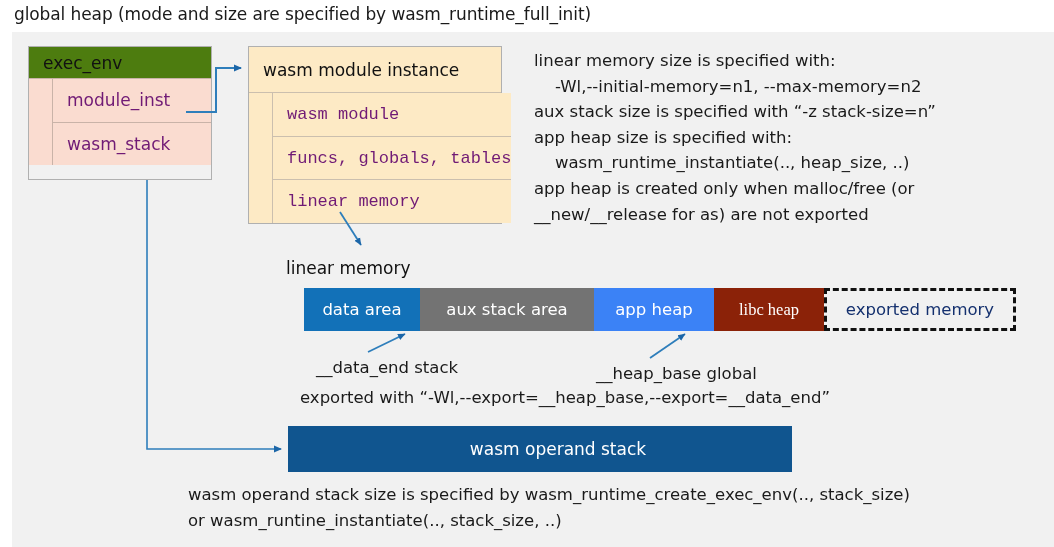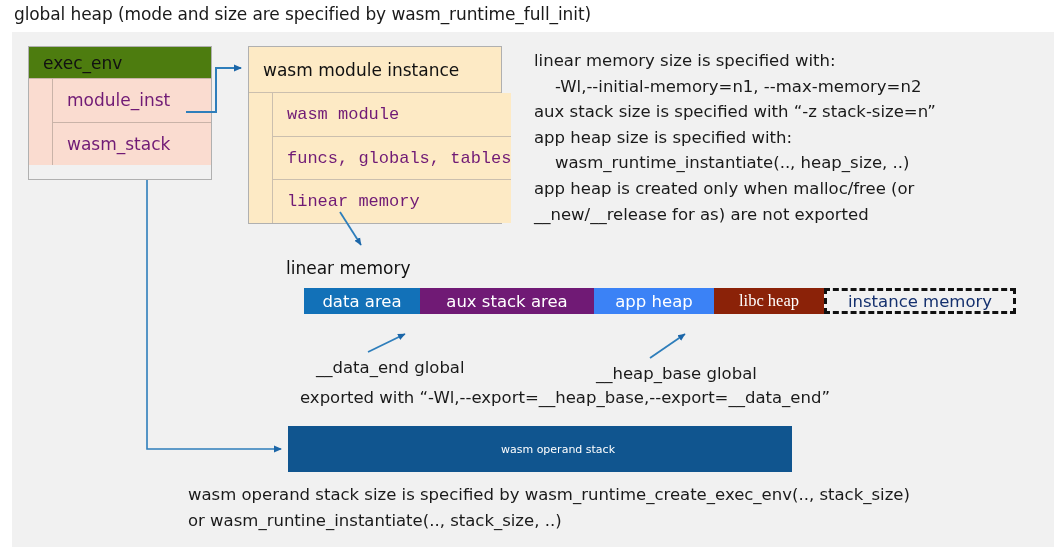--- a/index.html
+++ b/index.html
@@ -91,21 +91,21 @@
     left: 286px; top: 258px;
     font-size: 17px;
     color: #111;
     white-space: nowrap;
   }
 
   
   #membar {
     position: absolute;
     left: 288px; top: 288px;
-    height: 26px;
+    height: 43px;
     display: flex;
     padding-left: 16px;
   }
   #membar .seg {
     display: flex; align-items: center; justify-content: center;
     font-size: 16.5px;
     color: #ffffff;
     white-space: nowrap;
   }
   #membar .seg.enlarged {
@@ -125,21 +125,21 @@
   #cap-heap-base { left: 596px; top: 364px; }
   #cap-exported { left: 300px; top: 388px; }
 
   
   #opstack {
     position: absolute;
     left: 288px; top: 426px;
     width: 504px; height: 46px;
     background: #10558f;
     display: flex; align-items: center; justify-content: center;
-    font-size: 11px; color: #ffffff;
+    font-size: 17px; color: #ffffff;
     white-space: nowrap;
     padding-left: 36px;
   }
 
   
   #bottom-notes {
     position: absolute;
     left: 188px; top: 482px;
     font-size: 16.5px;
     line-height: 26px;
@@ -190,27 +190,27 @@
     -Wl,--initial-memory=n1, --max-memory=n2
 aux stack size is specified with “-z stack-size=n”
 app heap size is specified with:
     wasm_runtime_instantiate(.., heap_size, ..)
 app heap is created only when malloc/free (or
 __new/__release for as) are not exported</div>
 
   <div id="linmem-label">linear memory</div>
   <div id="membar">
       <div class="seg" style="width: 116px; background: rgb(18, 113, 184); color: rgb(255, 255, 255);">data area</div>
-      <div class="seg" style="width: 174px; background: #701a75; color: rgb(255, 255, 255);">aux stack area</div>
+      <div class="seg" style="width: 174px; background: #737373; color: rgb(255, 255, 255);">aux stack area</div>
       <div class="seg" style="width: 120px; background: #3b82f6; color: rgb(255, 255, 255);">app heap</div>
       <div class="seg" style="width: 110px; background: rgb(139, 34, 8); color: rgb(255, 255, 255); font-family: Liberation Serif, serif;">libc heap</div>
-      <div class="seg enlarged" style="width: 192px; color: rgb(20, 48, 110);">instance memory</div>
+      <div class="seg enlarged" style="width: 192px; color: rgb(20, 48, 110);">exported memory</div>
     </div>
 
-  <div class="caption" id="cap-data-end">__data_end global</div>
+  <div class="caption" id="cap-data-end">__data_end stack</div>
   <div class="caption" id="cap-heap-base">__heap_base global</div>
   <div class="caption" id="cap-exported">exported with “-Wl,--export=__heap_base,--export=__data_end”</div>
 
   <div id="opstack" style="background: rgb(16, 85, 143);">wasm operand stack</div>
 
   <div id="bottom-notes">wasm operand stack size is specified by wasm_runtime_create_exec_env(.., stack_size)
 or wasm_runtine_instantiate(.., stack_size, ..)</div>
 
   <svg id="wires" viewBox="0 0 1054 547">
     <defs>

